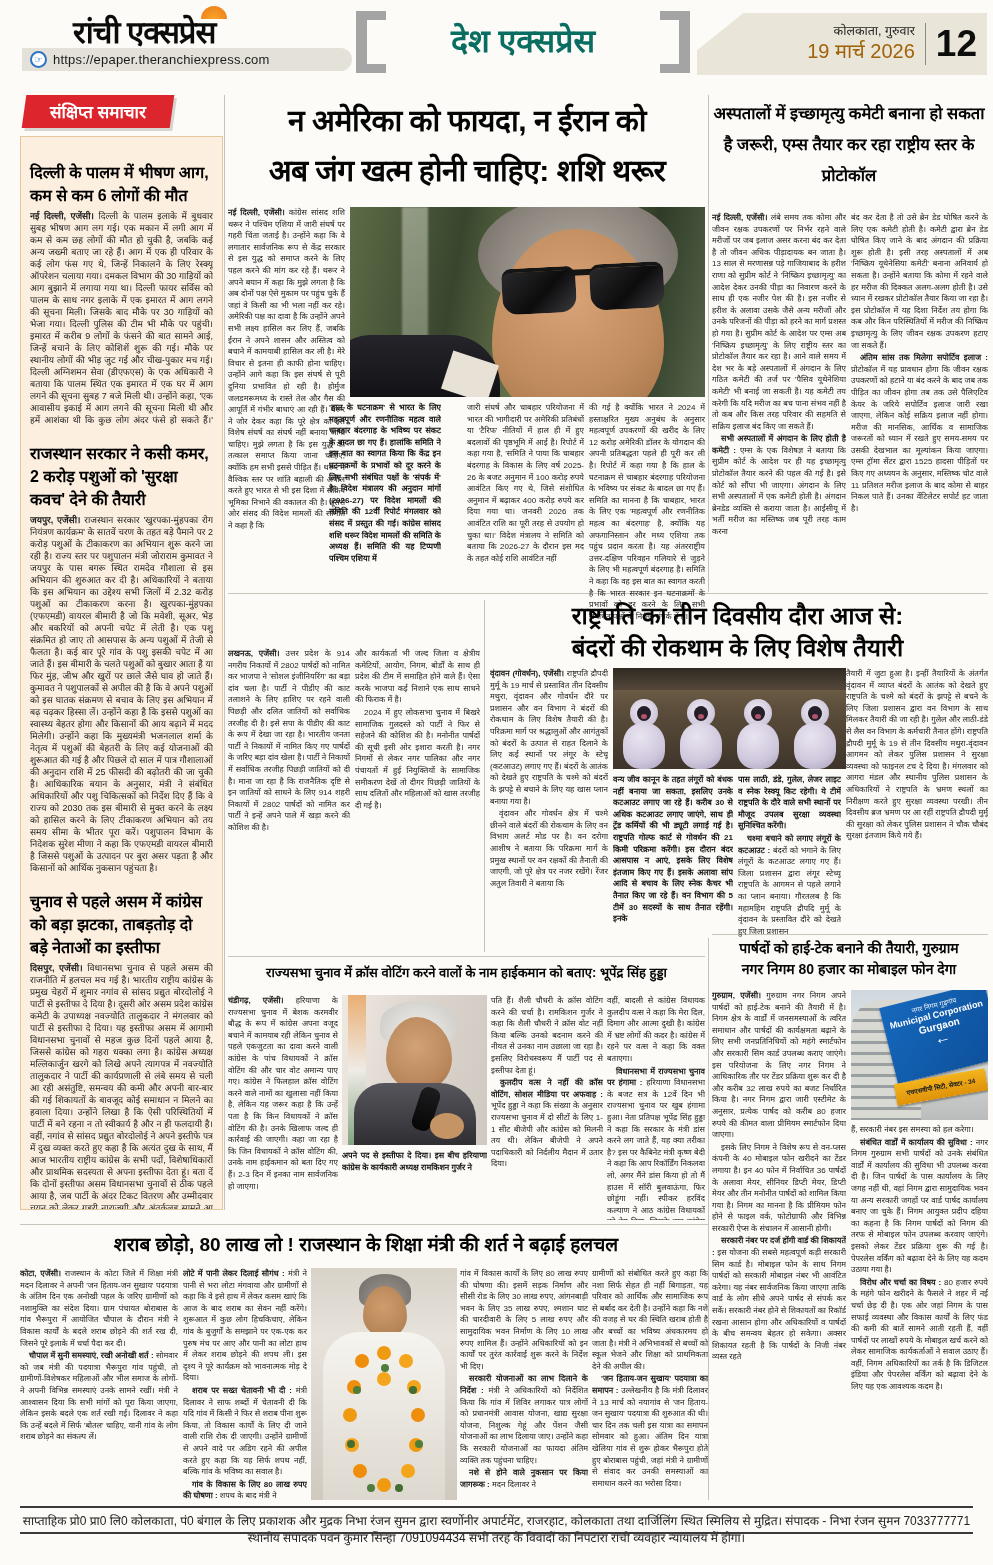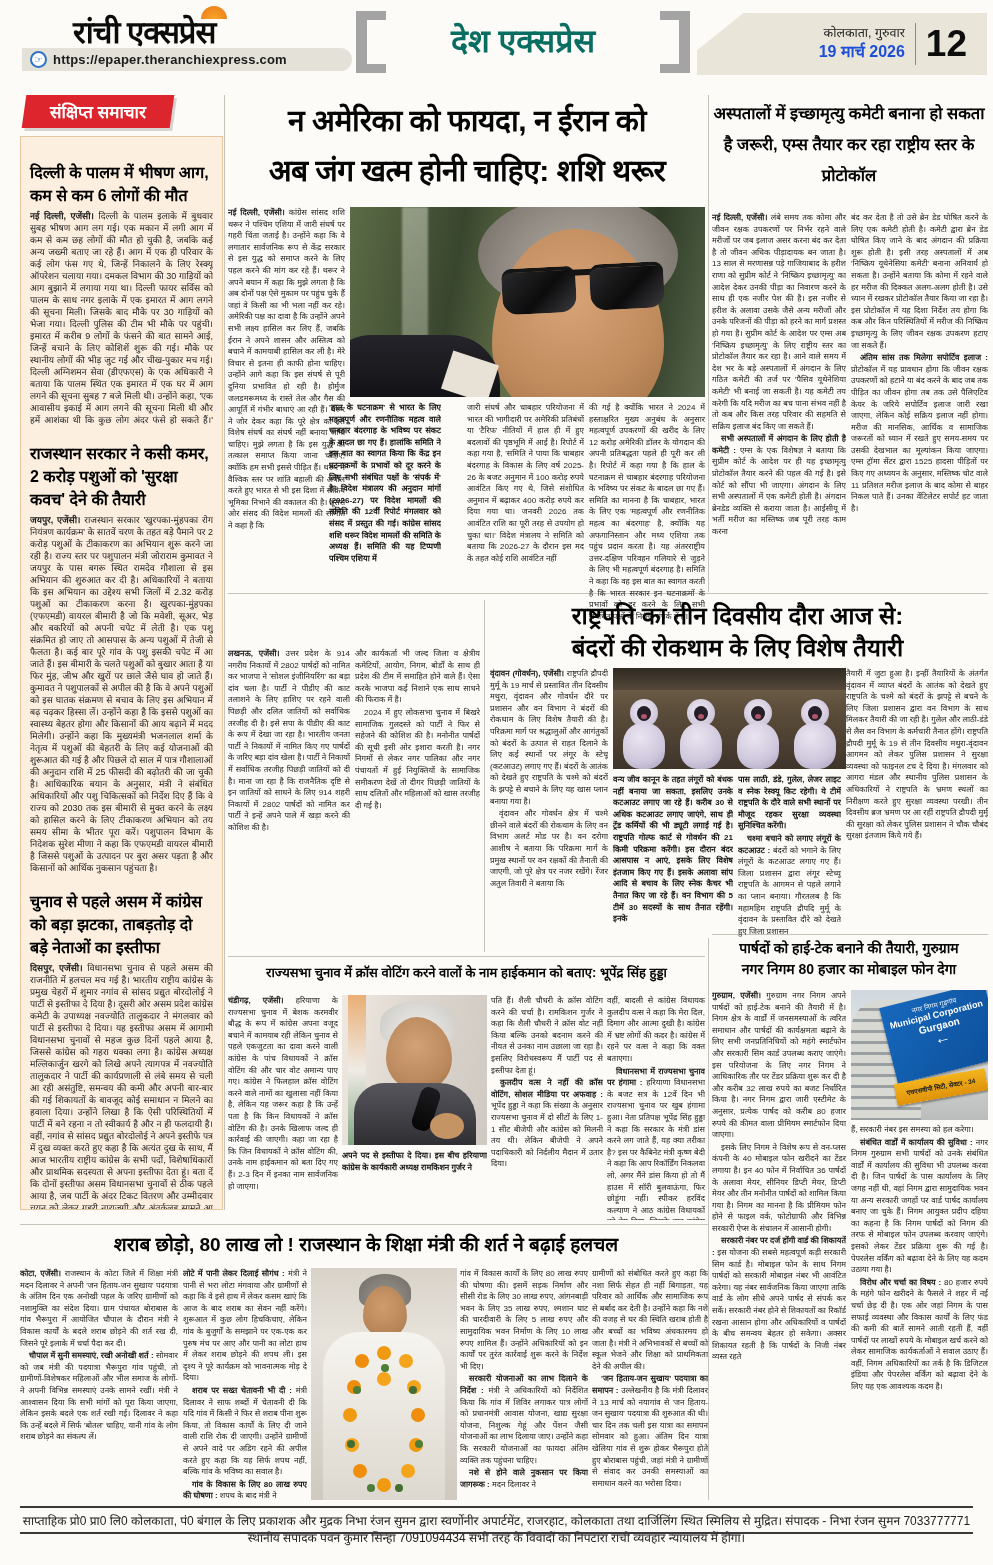--- a/index.html
+++ b/index.html
@@ -5,29 +5,29 @@
   * { margin:0; padding:0; box-sizing:border-box; }
   html,body { background:#e9e9e9; }
   body { font-family:"Liberation Sans","DejaVu Sans",sans-serif; }
   .page { position:relative; width:993px; height:1565px; margin:0 auto; background:#fcfbf7; overflow:hidden; color:#191919; }
 
   
   .logo { position:absolute; left:25px; top:10px; font-size:31px; font-weight:800; color:#0b0b0b; letter-spacing:-1px;margin-left:48px; }
   .sun { position:absolute; left:128px; top:-4px; width:26px; height:13px; background:radial-gradient(circle at 50% 100%, #f6a21d 0%, #ef7f12 70%); border-radius:13px 13px 0 0; opacity:.95; }
   .urlbar { position:absolute; left:22px; top:48px; width:330px; height:23px; background:#e4e1d8; border-radius:0 12px 12px 0; display:flex; align-items:center; gap:6px; padding:0 8px; }
   .clickicon { display:inline-flex; align-items:center; justify-content:center; width:17px; height:17px; border-radius:50%; background:#fff; border:2px solid #2e74c4; color:#2e74c4; font-size:10px; }
-  .urltext { font-size:13px; font-weight:bold; color:#1c1c1c; letter-spacing:.2px; }
+  .urltext { font-size:13px; font-weight:normal; color:#1c1c1c; letter-spacing:.2px; }
   .bracket { position:absolute; top:11px; width:30px; height:62px; }
   .bracket.bl { left:356px; border-left:11px solid #a4a4a4; border-top:9px solid #a4a4a4; border-bottom:9px solid #a4a4a4; }
   .bracket.br { left:660px; border-right:11px solid #a4a4a4; border-top:9px solid #a4a4a4; border-bottom:9px solid #a4a4a4; }
   .edition { position:absolute; left:388px; top:18px; width:270px; text-align:center; font-size:32px; font-weight:800; color:#096e61; }
-  .datebox { position:absolute; left:697px; top:13px; width:290px; height:62px; background:#e9e5d8; clip-path:polygon(0 100%, 0 60%, 16% 0, 100% 0, 100% 100%); display:flex; align-items:center; justify-content:flex-end; gap:10px; padding-right:20px; }
+  .datebox { position:absolute; left:697px; top:13px; width:290px; height:62px; background:#e9e5d8; clip-path:polygon(0 100%, 0 60%, 16% 0, 100% 0, 100% 100%); display:flex; align-items:center; justify-content:flex-end; gap:10px; padding-right:10px; }
   .datebox .dt { text-align:right; line-height:1.25; }
   .datebox .d1 { font-size:12.5px; color:#222; }
-  .datebox .d2 { font-size:16px; font-weight:bold; color:#1d4ed8; }
+  .datebox .d2 { font-size:20px; font-weight:normal; color:#a16207; }
   .dsep { width:1px; height:42px; background:#8b8b84; }
   .pnum { font-size:37px; font-weight:800; color:#0d0d0d; }
 
   
   .vr { position:absolute; width:1px; background:#c8c3b8; }
   .hrl { position:absolute; height:1px; background:#c8c3b8; }
 
   
   .redband { position:absolute; left:24px; top:95px; width:148px; height:33px; background:#dd252d; transform:skewX(-8deg); box-shadow:3px 3px 0 rgba(0,0,0,.15); display:flex; align-items:center; justify-content:center; }
   .redband span { transform:skewX(8deg); color:#fff; font-weight:800; font-size:17px; }
@@ -239,21 +239,21 @@
         <span class="mk-head"></span>
         <span class="mk-face"></span>
         <span class="mk-mouth"></span>
         <span class="mk-body"></span>
       </div>
   </div>
   <div class="col cap" style="left:613px;top:774px;width:120px;height:181px">
     <p class="f"><span>वन्य जीव कानून के तहत लंगूरों को बंधक नहीं बनाया जा सकता, इसलिए उनके कटआउट लगाए जा रहे हैं। करीब 30 से अधिक कटआउट लगाए जाएंगे, साथ ही ट्रेंड कर्मियों की भी ड्यूटी लगाई गई है। राष्ट्रपति गोल्फ कार्ट से गोवर्धन की 21 किमी परिक्रमा करेंगी। इस दौरान बंदर आसपास न आएं, इसके लिए विशेष इंतजाम किए गए हैं। इसके अलावा सांप आदि से बचाव के लिए स्नेक कैचर भी तैनात किए जा रहे हैं। वन विभाग की 5 टीमें 30 सदस्यों के साथ तैनात रहेंगी। इनके</span></p>
   </div>
   <div class="col" style="left:738px;top:774px;width:103px;height:181px">
-    <p class="f cap"><span>पास लाठी, डंडे, गुलेल, लेजर लाइट व स्नेक रेस्क्यू किट रहेगी। ये टीमें राष्ट्रपति के दौरे वाले सभी स्थानों पर मौजूद रहकर सुरक्षा व्यवस्था सुनिश्चित करेंगी।</span></p>
+    <p class="f cap"><span>पास लाठी, डंडे, गुलेल, लेजर लाइट व स्नेक रेस्क्यू किट रहेगी। ये टीमें राष्ट्रपति के दौरे वाले सभी स्थानों पर मौजूद उपलब सुरक्षा व्यवस्था सुनिश्चित करेंगी।</span></p>
     <p><b class="sub">चश्मा बचाने को लगाए लंगूरों के कटआउट :</b> <span>बंदरों को भगाने के लिए लंगूरों के कटआउट लगाए गए हैं। जिला प्रशासन द्वारा लंगूर स्टेच्यू राष्ट्रपति के आगमन से पहले लगाने का प्लान बनाया। गौरतलब है कि महामहिम राष्ट्रपति द्रौपदि मुर्मू के वृंदावन के प्रस्तावित दौरे को देखते हुए जिला प्रशासन</span></p>
   </div>
   <div class="col" style="left:846px;top:668px;width:142px;height:287px">
     <p class="f"><span>तैयारी में जुटा हुआ है। इन्हीं तैयारियों के अंतर्गत वृंदावन में व्याप्त बंदरों के आतंक को देखते हुए राष्ट्रपति के चश्मे को बंदरों के झपट्टे से बचने के लिए जिला प्रशासन द्वारा वन विभाग के साथ मिलकर तैयारी की जा रही है। गुलेल और लाठी-डंडे से लैस वन विभाग के कर्मचारी तैनात होंगे। राष्ट्रपति द्रौपदी मुर्मू के 19 से तीन दिवसीय मथुरा-वृंदावन आगमन को लेकर पुलिस प्रशासन ने सुरक्षा व्यवस्था को फाइनल टच दे दिया है। मंगलवार को आगरा मंडल और स्थानीय पुलिस प्रशासन के अधिकारियों ने राष्ट्रपति के भ्रमण स्थलों का निरीक्षण करते हुए सुरक्षा व्यवस्था परखी। तीन दिवसीय ब्रज भ्रमण पर आ रहीं राष्ट्रपति द्रौपदी मुर्मू की सुरक्षा को लेकर पुलिस प्रशासन ने चौक चौबंद सुरक्षा इंतजाम किये गये हैं।</span></p>
   </div>
 
   <div class="hl hl-hooda">राज्यसभा चुनाव में क्रॉस वोटिंग करने वालों के नाम हाईकमान को बताए: भूपेंद्र सिंह हुड्डा</div>
   <div class="col" style="left:228px;top:995px;width:110px;height:225px">
     <p class="f"><b class="dl">चंडीगढ़, एजेंसी।</b> <span>हरियाणा के राज्यसभा चुनाव में बेशक करमवीर बौद्ध के रूप में कांग्रेस अपना वजूद बचाने में कामयाब रही लेकिन चुनाव से पहले एकजुटता का दावा करने वाली कांग्रेस के पांच विधायकों ने क्रॉस वोटिंग की और चार वोट अमान्य पाए गए। कांग्रेस ने फिलहाल क्रॉस वोटिंग करने वाले नामों का खुलासा नहीं किया है, लेकिन यह जरूर कहा है कि उन्हें पता है कि किन विधायकों ने क्रॉस वोटिंग की है। उनके खिलाफ जल्द ही कार्रवाई की जाएगी। कहा जा रहा है कि जिन विधायकों ने क्रॉस वोटिंग की, उनके नाम हाईकमान को बता दिए गए हैं। 2-3 दिन में इनका नाम सार्वजनिक हो जाएगा।</span></p>
   </div>

